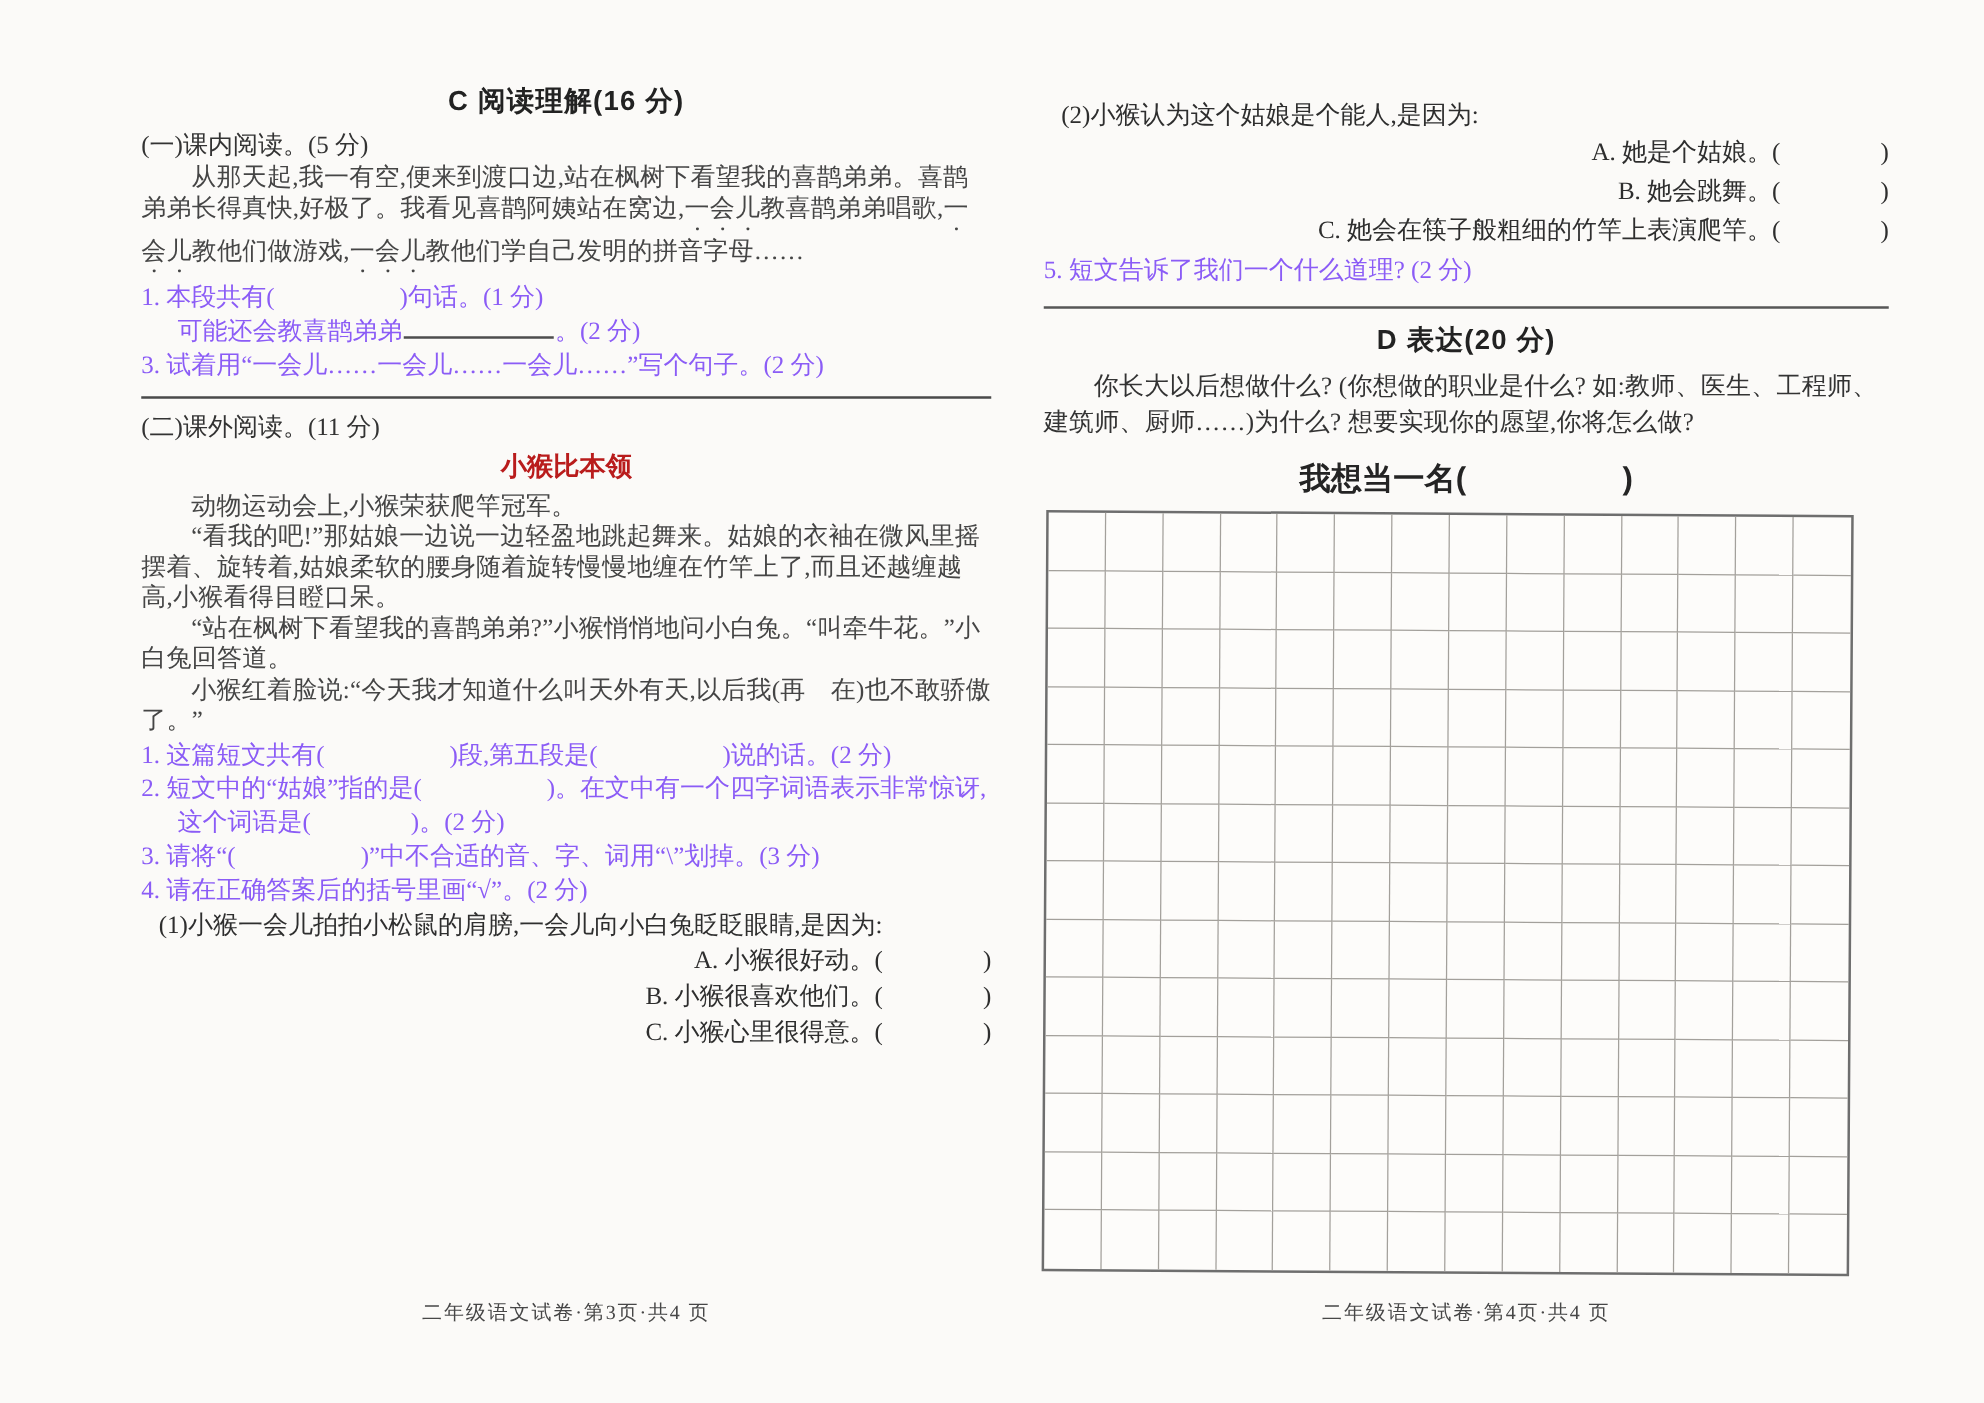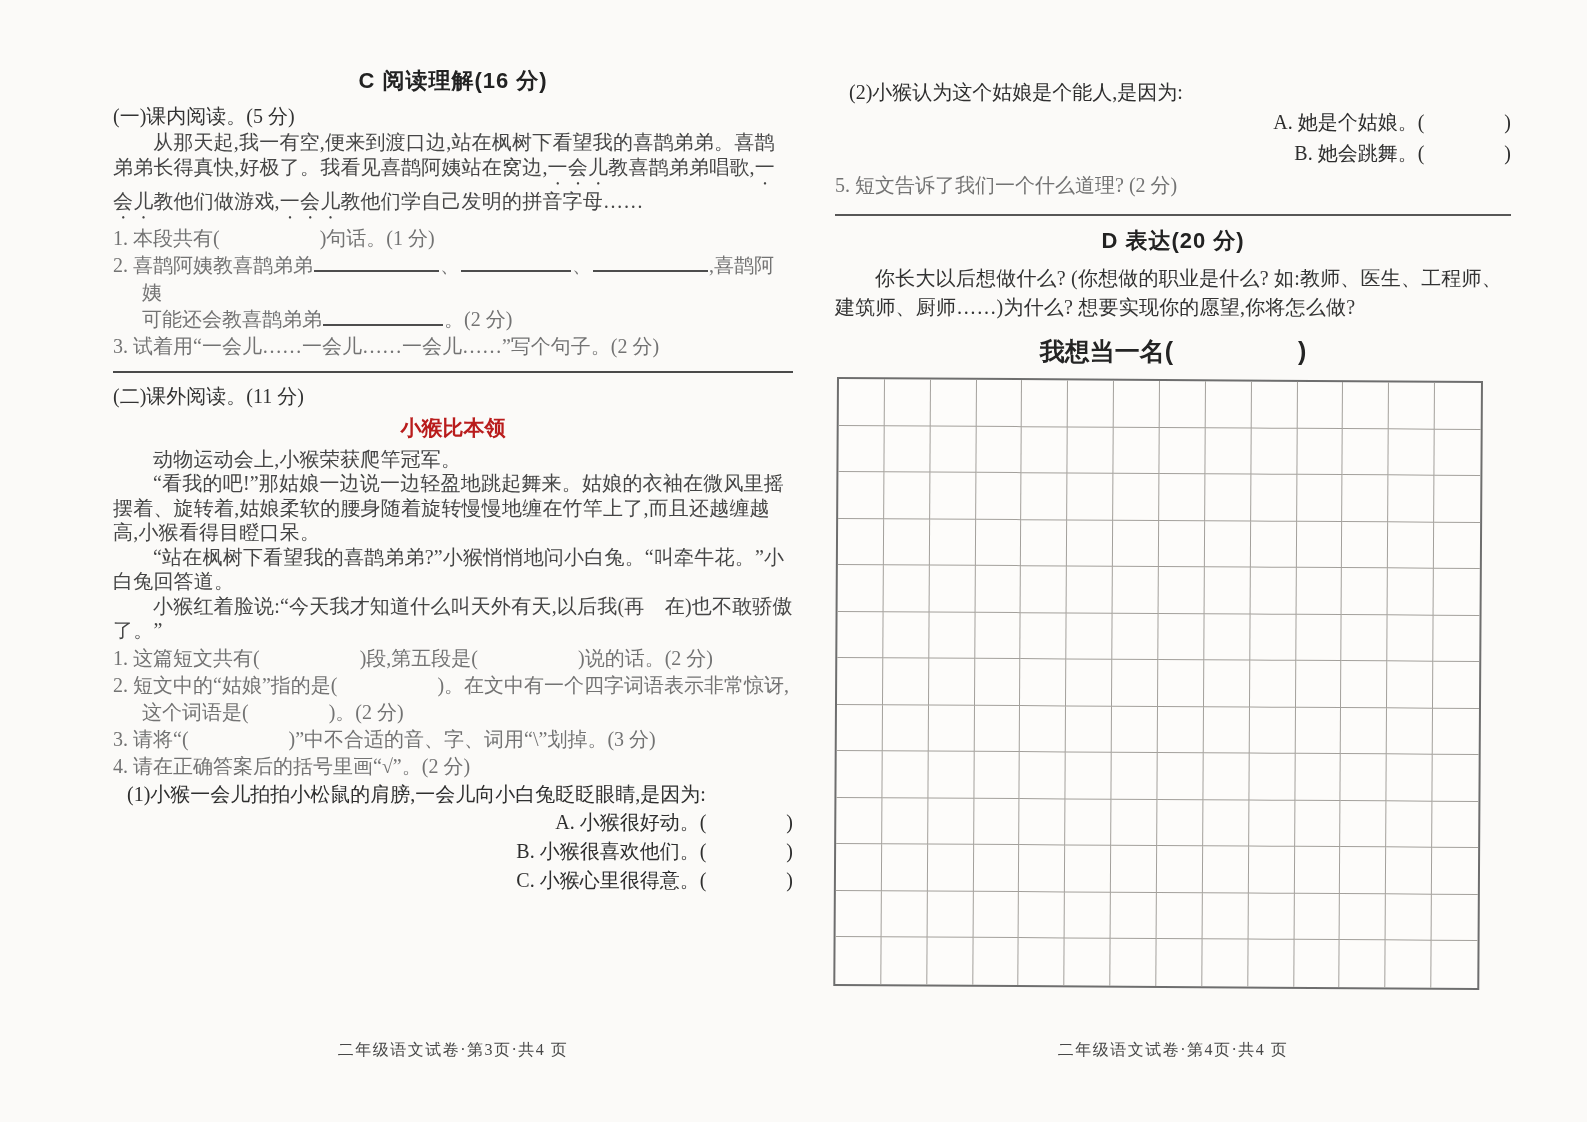--- a/index.html
+++ b/index.html
@@ -26,21 +26,21 @@
     letter-spacing: 1px;
   }
   .heading { font-size: 20px; line-height: 27px; color: #333; }
   .passage p {
     font-size: 20px;
     line-height: 24.5px;
     text-indent: 2em;
     color: #454545;
     letter-spacing: 0.2px;
   }
-  .q { font-size: 20px; line-height: 27px; color: #737373; padding-left: 1.45em; text-indent: -1.45em; }
+  .q { font-size: 20px; line-height: 27px; color: #8b5cf6; padding-left: 1.45em; text-indent: -1.45em; }
   .sub-q { font-size: 20px; line-height: 28px; color: #2e2e2e; padding-left: 14px; }
   .opt { font-size: 20px; line-height: 29px; color: #2e2e2e; padding-left: 26px; text-align: right; }
 
   .story-title {
     text-align: center;
     font-family: "Liberation Sans", "DejaVu Sans", sans-serif;
     font-weight: 700;
     font-size: 21px;
     color: #b91c1c;
     line-height: 26px;
@@ -135,21 +135,20 @@
   <div class="sec-title">C 阅读理解(16 分)</div>
 
   <div class="heading">(一)课内阅读。(5 分)</div>
 
   <div class="passage">
     <p><span>从那天起,我一有空,便来到渡口边,站在枫树下看望我的喜鹊弟弟。喜鹊弟弟长得真快,好极了。我看见喜鹊阿姨站在窝边,</span><span class="em-dots">一会儿</span><span>教喜鹊弟弟唱歌,</span><span class="em-dots">一会儿</span><span>教他们做游戏,</span><span class="em-dots">一会儿</span><span>教他们学自己发明的拼音字母……</span></p>
   </div>
 
   <div class="q mt2">1. 本段共有(　　　　　)句话。(1 分)</div>
 
-  <div class="q"><span>2. 喜鹊阿姨教喜鹊弟弟</span><span class="blank w1"></span><span>、</span><span class="blank w2"></span><span>、</span><span class="blank w3"></span><span>,喜鹊阿姨</span></div>
   <div class="q cont-line"><span>可能还会教喜鹊弟弟</span><span class="blank w4"></span><span>。(2 分)</span></div>
 
   <div class="q">3. 试着用“一会儿……一会儿……一会儿……”写个句子。(2 分)</div>
 
   <hr class="divider">
 
   <div class="heading">(二)课外阅读。(11 分)</div>
 
   <div class="story-title">小猴比本领</div>
 
@@ -171,20 +170,21 @@
   <div class="opt">C. 小猴心里很得意。(　　　　)</div>
 
   <div class="footer footer-left">二年级语文试卷·第3页·共4 页</div>
 </div>
 
 <div class="page page-right">
 
   <div class="sub-q">(2)小猴认为这个姑娘是个能人,是因为:</div>
   <div class="opt opt-r">A. 她是个姑娘。(　　　　)</div>
   <div class="opt opt-r">B. 她会跳舞。(　　　　)</div>
+  <div class="opt opt-r">C. 她会在筷子般粗细的竹竿上表演爬竿。(　　　　)</div>
 
   <div class="q mt4">5. 短文告诉了我们一个什么道理? (2 分)</div>
 
   <hr class="divider-thin">
 
   <div class="sec-title" style="margin-bottom:4px;">D 表达(20 分)</div>
 
   <div class="prompt-block">
     <p>你长大以后想做什么? (你想做的职业是什么? 如:教师、医生、工程师、建筑师、厨师……)为什么? 想要实现你的愿望,你将怎么做?</p>
   </div>

